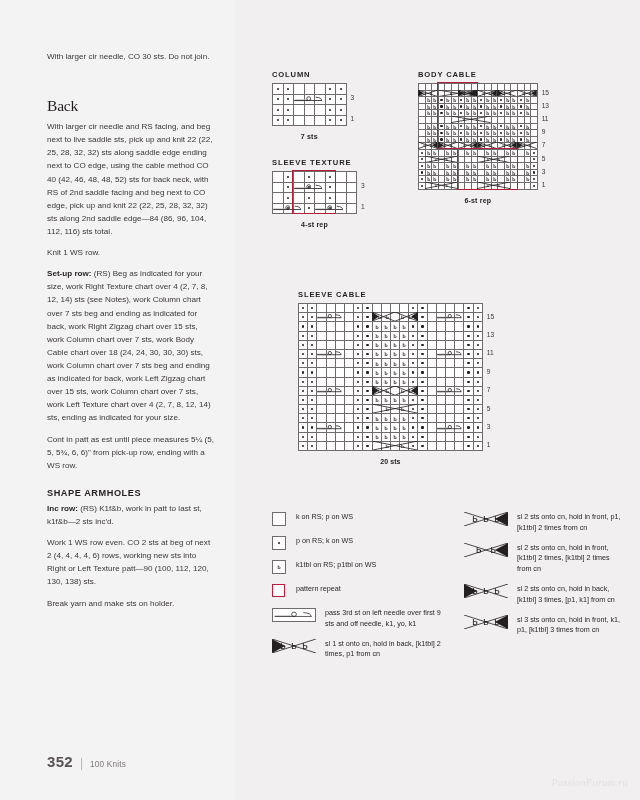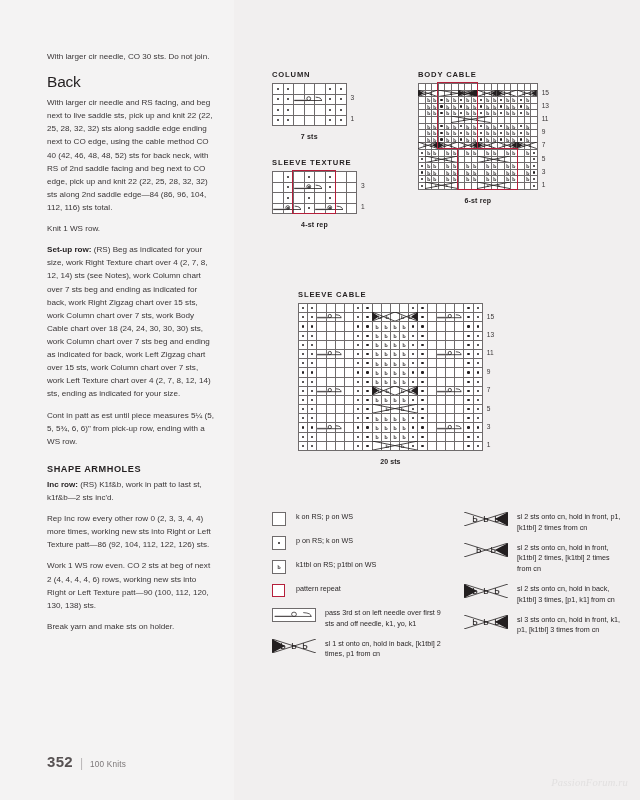--- a/index.html
+++ b/index.html
@@ -27,21 +27,21 @@
   }
 
   
   .textcol {
     position:absolute; left:47px; top:50px; width:168px;
   }
   h1.sect {
     font-size:15.5px; font-weight:400; letter-spacing:-0.2px;
     margin:0 0 5px 0; color:#231f20;
   }
-  h1.sect.back { margin-top:10px; }
+  h1.sect.back { margin-top:34px;font-family:Liberation Serif, serif; }
   h2.sub {
     font-size:9.2px; font-weight:700; letter-spacing:0.55px;
     margin:16px 0 4px 0; color:#231f20; text-transform:uppercase;
   }
   p.body {
     font-size:8.1px; line-height:1.62; margin:0 0 8px 0;
     color:#3a3637; text-align:left;
   }
   p.body b { font-weight:700; color:#231f20; }
 
@@ -156,21 +156,20 @@
     <p class="body">Knit 1 WS row.</p>
 
     <p class="body"><b>Set-up row:</b><span> (RS) Beg as indicated for your size, work Right Texture chart over 4 (2, 7, 8, 12, 14) sts (see Notes), work Column chart over 7 sts beg and ending as indicated for back, work Right Zigzag chart over 15 sts, work Column chart over 7 sts, work Body Cable chart over 18 (24, 24, 30, 30, 30) sts, work Column chart over 7 sts beg and ending as indicated for back, work Left Zigzag chart over 15 sts, work Column chart over 7 sts, work Left Texture chart over 4 (2, 7, 8, 12, 14) sts, ending as indicated for your size.</span></p>
 
     <p class="body">Cont in patt as est until piece measures 5¼ (5, 5, 5¾, 6, 6)" from pick-up row, ending with a WS row.</p>
 
     <h2 class="sub">SHAPE ARMHOLES</h2>
 
     <p class="body"><b>Inc row:</b><span> (RS) K1f&amp;b, work in patt to last st, k1f&amp;b—2 sts inc'd.</span></p>
 
-    <p class="body">Rep Inc row every other row 0 (2, 3, 3, 4, 4) more times, working new sts into Right or Left Texture patt—86 (92, 104, 112, 122, 126) sts.</p>
     <p class="body">Work 1 WS row even. CO 2 sts at beg of next 2 (4, 4, 4, 4, 6) rows, working new sts into Right or Left Texture patt—90 (100, 112, 120, 130, 138) sts.</p>
     <p class="body">Break yarn and make sts on holder.</p>
   </div>
 
   <div class="chart-block" id="chart-sleeve-texture" style="left:272px; top:158px;">
     <div class="chart-title">SLEEVE TEXTURE</div>
     <div class="grid-wrap">
       <table class="knitgrid" id="g-stex">
           <tbody>
             <tr>

